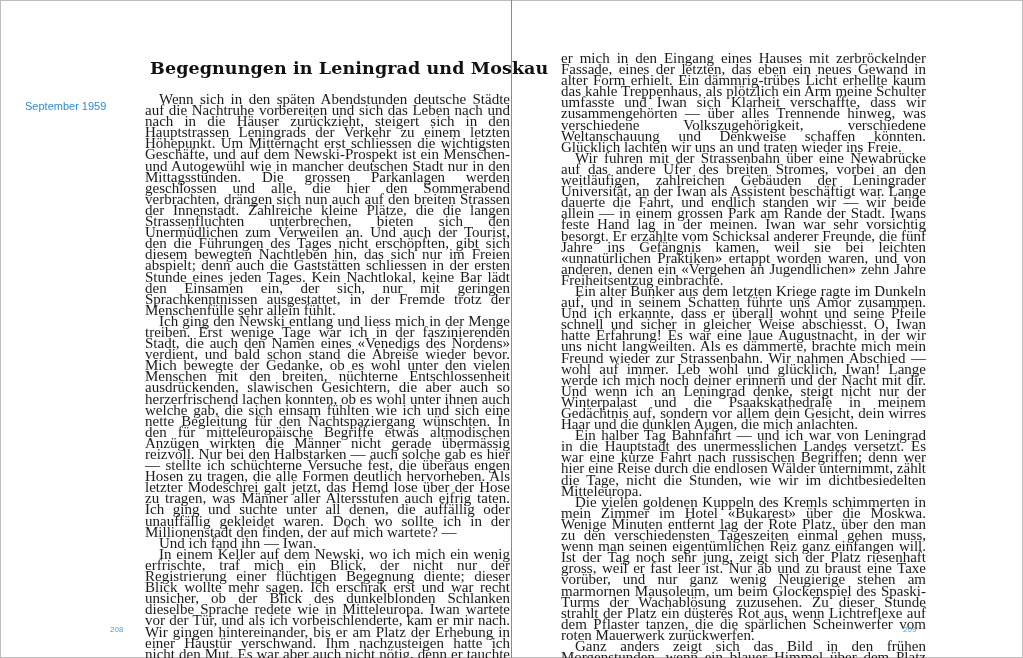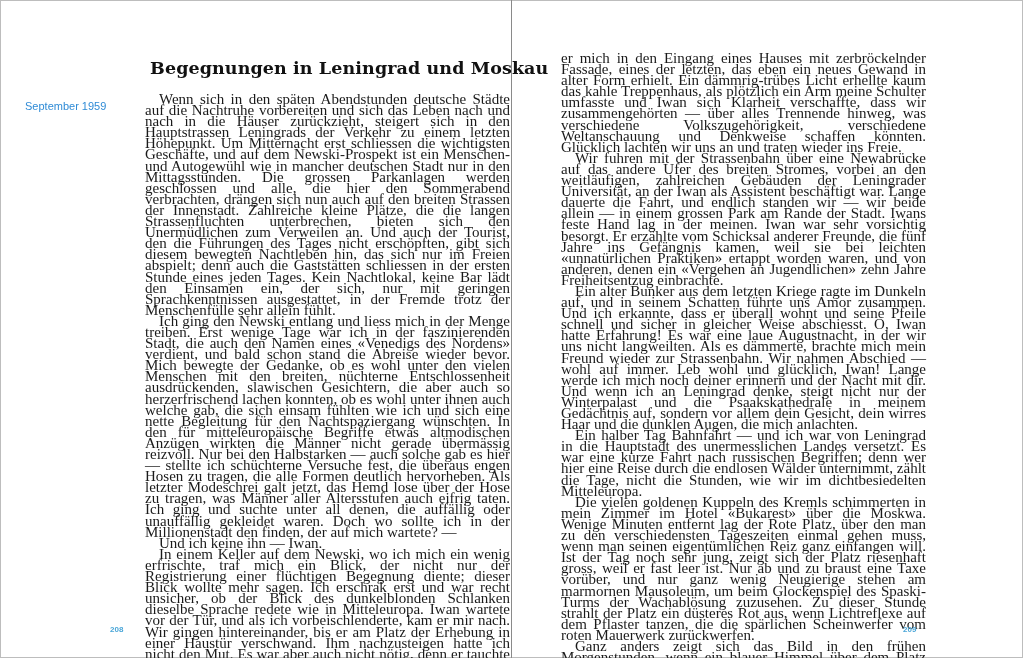--- a/index.html
+++ b/index.html
@@ -36,39 +36,39 @@
     font-size:15px; line-height:11.1px; color:#1a1a1a; text-align:justify;
     hyphens:manual;
   }
   .col-left { left:145px; top:94px; width:365px; }
   .col-right { left:561px; top:53px; width:365px; }
   .col p { margin:0; text-indent:14px; }
   .col p.gap { }
   .col p.noindent-first { text-indent:0; }
   .pagenum {
     position:absolute; top:625px;
-    font-family:"Liberation Sans", sans-serif; font-size:8px; color:#4aa6d8;font-weight:bold;
+    font-family:"Liberation Sans", sans-serif; font-size:8px; color:#4aa6d8;
   }
   .pagenum-left { left:110px; }
   .pagenum-right { left:903px; }
 </style>
 </head>
 <body>
 
 <div class="spread"></div>
 <div class="gutter"></div>
 
 <section class="page page-left">
   <div class="margin-date">September 1959</div>
   <h1 class="title" style="margin:0;">Begegnungen in Leningrad und Moskau</h1>
 
   <div class="col col-left">
     <p class="noindent-first" style="text-indent:14px;">Wenn sich in den späten Abendstunden deutsche Städte auf die Nachtruhe vorbereiten und sich das Leben nach und nach in die Häuser zurückzieht, steigert sich in den Hauptstrassen Leningrads der Verkehr zu einem letzten Höhepunkt. Um Mitternacht erst schliessen die wichtigsten Geschäfte, und auf dem Newski-Prospekt ist ein Menschen- und Autogewühl wie in mancher deutschen Stadt nur in den Mittagsstunden. Die grossen Parkanlagen werden geschlossen und alle, die hier den Sommerabend verbrachten, drängen sich nun auch auf den breiten Strassen der Innenstadt. Zahlreiche kleine Plätze, die die langen Strassenfluchten unterbrechen, bieten sich den Unermüdlichen zum Verweilen an. Und auch der Tourist, den die Führungen des Tages nicht erschöpften, gibt sich diesem bewegten Nachtleben hin, das sich nur im Freien abspielt; denn auch die Gaststätten schliessen in der ersten Stunde eines jeden Tages. Kein Nachtlokal, keine Bar lädt den Einsamen ein, der sich, nur mit geringen Sprachkenntnissen ausgestattet, in der Fremde trotz der Menschenfülle sehr allein fühlt.</p>
     <p class="gap">Ich ging den Newski entlang und liess mich in der Menge treiben. Erst wenige Tage war ich in der faszinierenden Stadt, die auch den Namen eines «Venedigs des Nordens» verdient, und bald schon stand die Abreise wieder bevor. Mich bewegte der Gedanke, ob es wohl unter den vielen Menschen mit den breiten, nüchterne Entschlossenheit ausdrückenden, slawischen Gesichtern, die aber auch so herzerfrischend lachen konnten, ob es wohl unter ihnen auch welche gab, die sich einsam fühlten wie ich und sich eine nette Begleitung für den Nachtspaziergang wünschten. In den für mitteleuropäische Begriffe etwas altmodischen Anzügen wirkten die Männer nicht gerade übermässig reizvoll. Nur bei den Halbstarken — auch solche gab es hier — stellte ich schüchterne Versuche fest, die überaus engen Hosen zu tragen, die alle Formen deutlich hervorheben. Als letzter Modeschrei galt jetzt, das Hemd lose über der Hose zu tragen, was Männer aller Altersstufen auch eifrig taten. Ich ging und suchte unter all denen, die auffällig oder unauffällig gekleidet waren. Doch wo sollte ich in der Millionenstadt den finden, der auf mich wartete? —</p>
-    <p class="gap">Und ich keine ihn — Iwan.</p>
+    <p class="gap">Und ich fand ihn — Iwan.</p>
     <p class="gap">In einem Keller auf dem Newski, wo ich mich ein wenig erfrischte, traf mich ein Blick, der nicht nur der Registrierung einer flüchtigen Begegnung diente; dieser Blick wollte mehr sagen. Ich erschrak erst und war recht unsicher, ob der Blick des dunkelblonden Schlanken dieselbe Sprache redete wie in Mitteleuropa. Iwan wartete vor der Tür, und als ich vorbeischlenderte, kam er mir nach. Wir gingen hintereinander, bis er am Platz der Erhebung in einer Haustür verschwand. Ihm nachzusteigen hatte ich nicht den Mut. Es war aber auch nicht nötig, denn er tauchte wieder auf. Ich folgte ihm zu einem der Marmorpaläste, die den zaristischen Palastreichtum ergänzen, zur Metrostation. Und dort sprach mich Iwan an und bat um Feuer, was ich gerade noch verstand. Gleich machte ich ihm deutlich, dass meine mangelhaften Sprachkenntnisse keine grossen Konversationsmöglichkeiten boten. Aber wir verstanden uns auch so. Gemeinsam rauchten wir, gemeinsam gingen wir durch die alten Strassen, in denen die Träger der russischen Kultur des 19. Jahrhunderts gewohnt hatten. Iwan erklärte mir das mit Worten, Gesten und wenigen deutschen Sprachbrocken. Und dann führte</p>
   </div>
 
   <div class="pagenum pagenum-left">208</div>
 </section>
 
 <section class="page page-right" style="left:0;width:1023px;">
   <div class="col col-right">
     <p style="text-indent:0;">er mich in den Eingang eines Hauses mit zerbröckelnder Fassade, eines der letzten, das eben ein neues Gewand in alter Form erhielt. Ein dämmrig-trübes Licht erhellte kaum das kahle Treppenhaus, als plötzlich ein Arm meine Schulter umfasste und Iwan sich Klarheit verschaffte, dass wir zusammengehörten — über alles Trennende hinweg, was verschiedene Volkszugehörigkeit, verschiedene Weltanschauung und Denkweise schaffen könnten. Glücklich lachten wir uns an und traten wieder ins Freie.</p>
     <p class="gap">Wir fuhren mit der Strassenbahn über eine Newabrücke auf das andere Ufer des breiten Stromes, vorbei an den weitläufigen, zahlreichen Gebäuden der Leningrader Universität, an der Iwan als Assistent beschäftigt war. Lange dauerte die Fahrt, und endlich standen wir — wir beide allein — in einem grossen Park am Rande der Stadt. Iwans feste Hand lag in der meinen. Iwan war sehr vorsichtig besorgt. Er erzählte vom Schicksal anderer Freunde, die fünf Jahre ins Gefängnis kamen, weil sie bei leichten «unnatürlichen Praktiken» ertappt worden waren, und von anderen, denen ein «Vergehen an Jugendlichen» zehn Jahre Freiheitsentzug einbrachte.</p>

